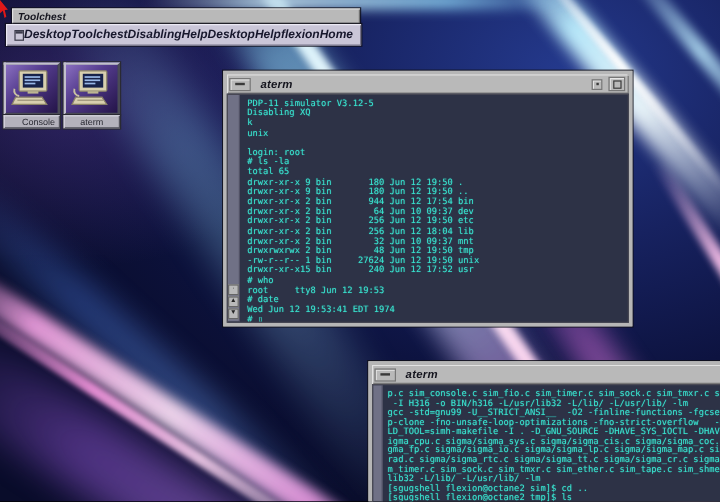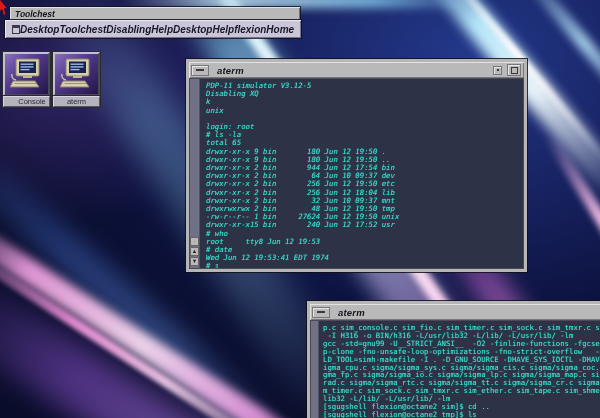--- a/index.html
+++ b/index.html
@@ -66,21 +66,21 @@
   .maxbtn .sq{width:7px;height:7px;border:1px solid #3a3a3a;}
   .termarea{position:relative;display:flex;background:rgba(7,13,38,.78);
     border:1px solid #4a4a55;height:calc(100% - 16px);overflow:hidden;}
   .sbar{width:10px;background:rgba(168,166,188,.55);border-right:1px solid rgba(60,60,80,.6);
     position:relative;flex:0 0 auto;}
   .sbar .sbtns{position:absolute;bottom:1px;left:0;width:100%;}
   .sbtn{width:9px;height:9px;background:#b9b9b9;border:1px solid #666;font-size:5.5px;line-height:7px;
     text-align:center;color:#222;margin-bottom:1px;}
   pre.term{flex:1;font-family:"DejaVu Sans Mono",monospace;font-size:7.3px;color:var(--terminal-text);
     padding:3px 0 0 6px;text-shadow:0 0 1px rgba(56,227,207,.55);overflow:hidden;}
-  .main-term pre.term{line-height:8.2px;font-style:italic;}
+  .main-term pre.term{line-height:8.2px;}
   .bot-term pre.term{line-height:7.9px;}
   
   .tc-titlebar{position:absolute;left:10px;top:7px;width:290px;height:13px;background:var(--titlebar);
     box-shadow:0 0 0 1px rgba(15,15,25,.8), inset 1px 1px 0 #e2e2e2, inset -1px -1px 0 #707070;
     display:flex;align-items:center;z-index:40;}
   .tc-title{font-style:italic;font-weight:bold;font-size:8.5px;color:#14141e;margin-left:5px;}
   .tc-menubar{position:absolute;left:5px;top:20px;width:296px;height:18px;background:var(--menubar);
     box-shadow:0 0 0 1px rgba(15,15,25,.8), inset 1px 1px 0 #ece9f4, inset -1px -1px 0 #77748a;
     display:flex;align-items:center;z-index:40;padding:0 7px;gap:0;justify-content:space-between;}
   .tc-menubar .mi{font-style:italic;font-weight:bold;font-size:10px;color:#17172c;white-space:nowrap;}

